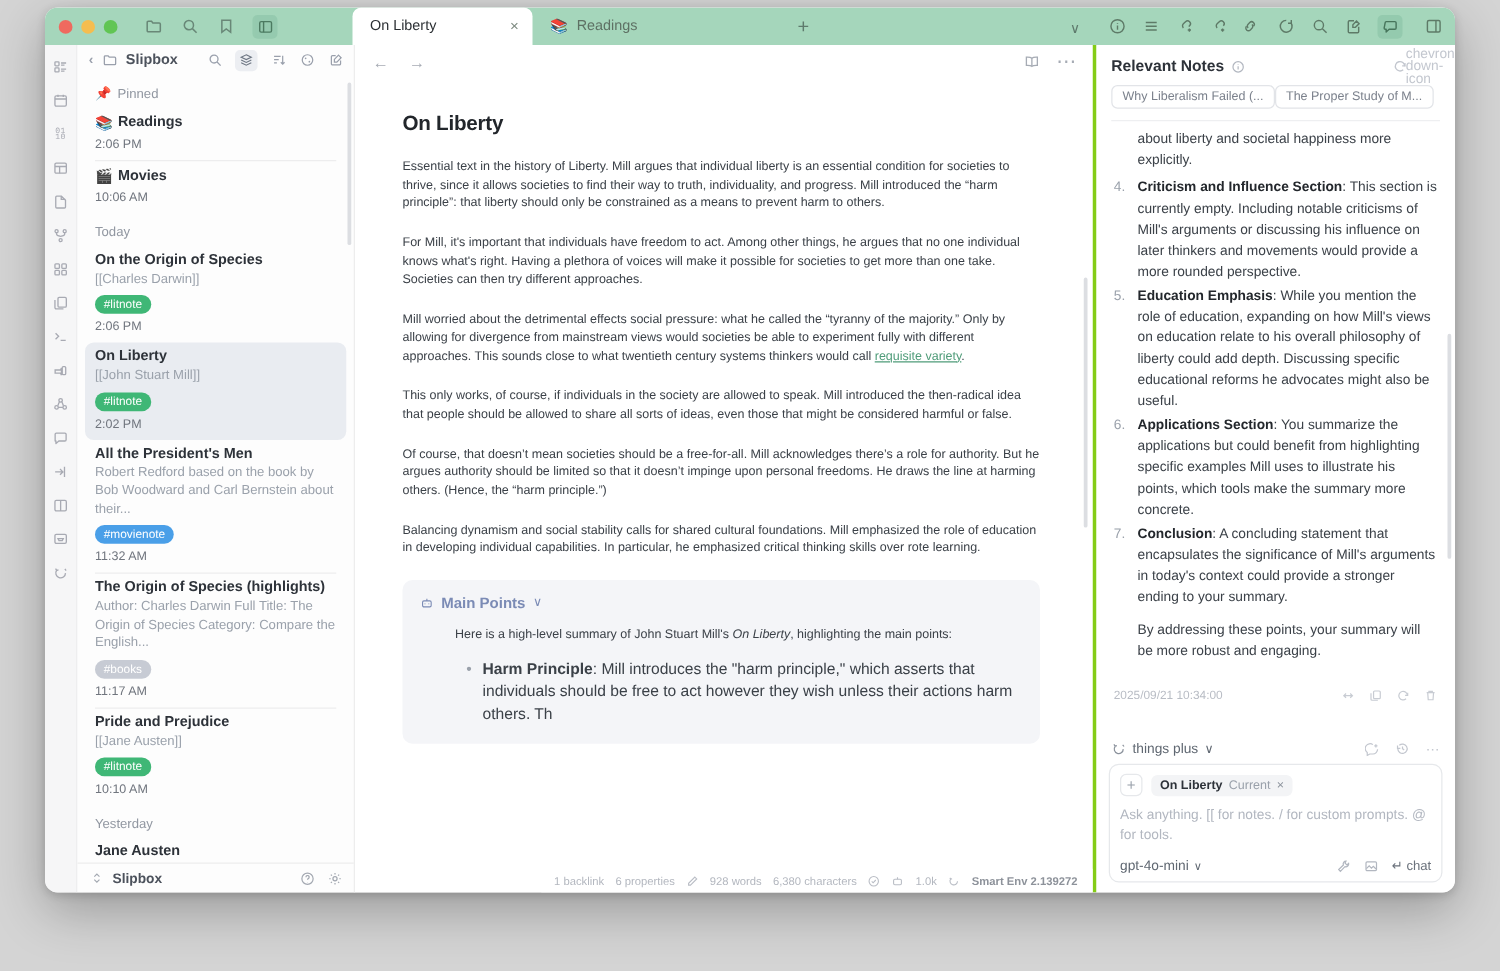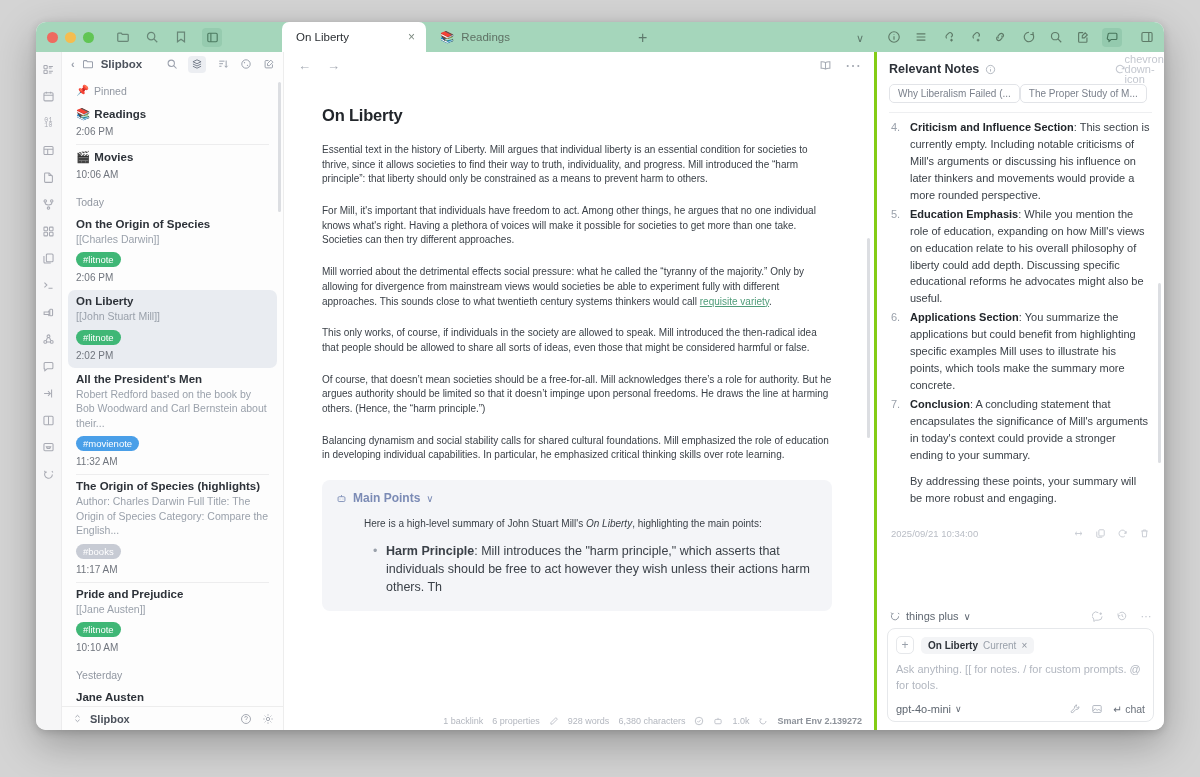--- a/index.html
+++ b/index.html
@@ -9,21 +9,21 @@
     font-family: "Liberation Sans", sans-serif;
     overflow: hidden;
   }
   .desktop {
     width: 1200px; height: 777px;
     background: #d4d4d4;
     position: relative;
   }
   .window {
     position: absolute;
-    left: 36px; top: 22px;
+    left: 36px; top: 6px;
     width: 1128px; height: 708px;
     background: #fff;
     border-radius: 10px;
     overflow: hidden;
     box-shadow: 0 14px 42px rgba(0,0,0,.28), 0 2px 8px rgba(0,0,0,.16);
     display: flex;
     flex-direction: column;
   }
 
   
@@ -660,20 +660,21 @@
       </div>
 
       <div class="chips">
         <div class="chip">Why Liberalism Failed (...</div>
         <div class="chip">The Proper Study of M...</div>
       </div>
       <div class="rp-divider"></div>
 
       <div class="rp-body">
         <div class="rp-scroll"></div>
+        <p style="padding-left:19px;">about liberty and societal happiness more explicitly.</p>
         <ol>
           <li><span class="num">4.</span><b>Criticism and Influence Section</b><span>: This section is currently empty. Including notable criticisms of Mill's arguments or discussing his influence on later thinkers and movements would provide a more rounded perspective.</span></li>
           <li><span class="num">5.</span><b>Education Emphasis</b><span>: While you mention the role of education, expanding on how Mill's views on education relate to his overall philosophy of liberty could add depth. Discussing specific educational reforms he advocates might also be useful.</span></li>
           <li><span class="num">6.</span><b>Applications Section</b><span>: You summarize the applications but could benefit from highlighting specific examples Mill uses to illustrate his points, which tools make the summary more concrete.</span></li>
           <li><span class="num">7.</span><b>Conclusion</b><span>: A concluding statement that encapsulates the significance of Mill's arguments in today's context could provide a stronger ending to your summary.</span></li>
         </ol>
         <div class="rp-tail" style="padding-left:19px;">By addressing these points, your summary will be more robust and engaging.</div>
         <div class="rp-meta">
           <span>2025/09/21 10:34:00</span>
           <span class="rp-meta-icons">

